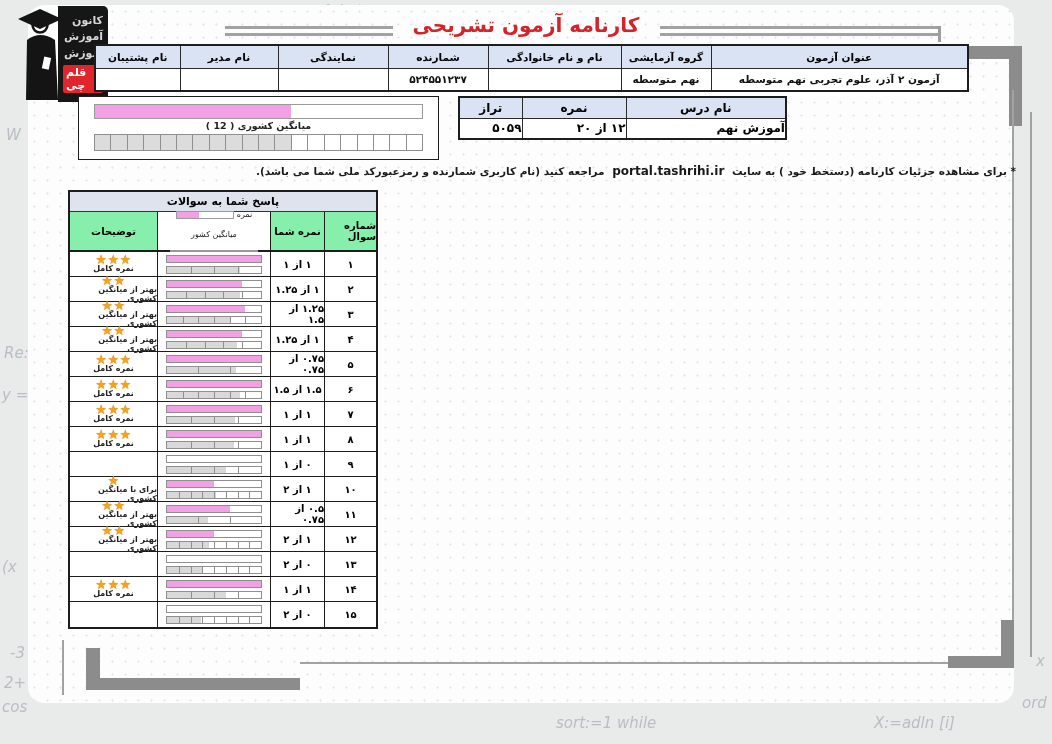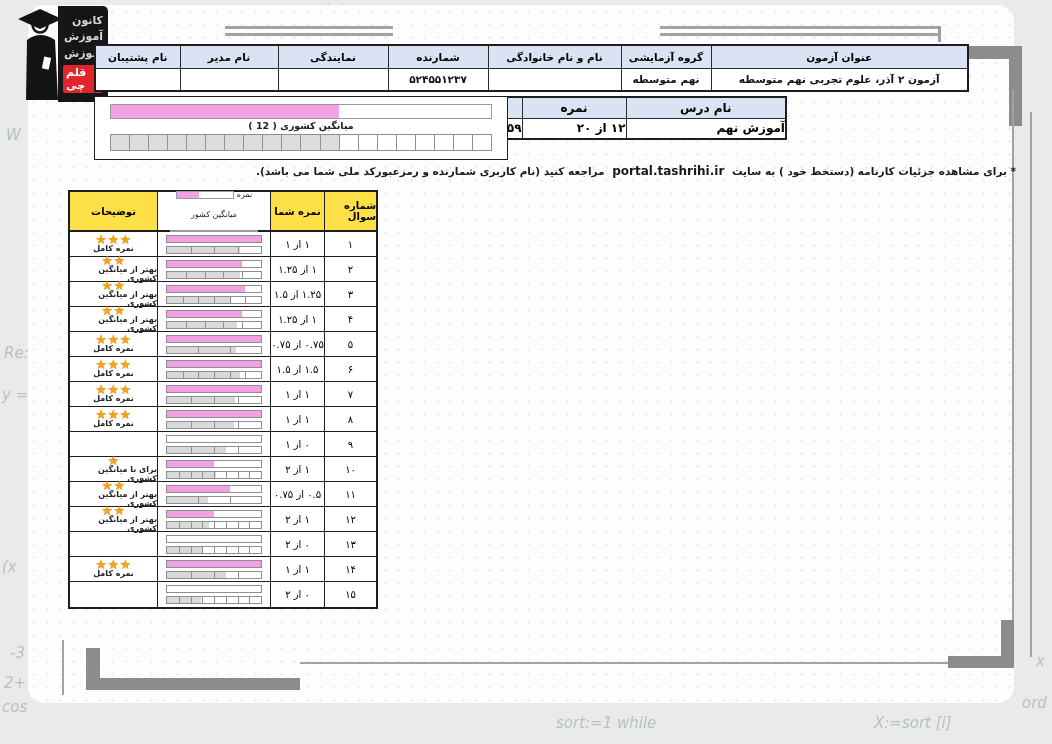--- a/index.html
+++ b/index.html
@@ -38,21 +38,21 @@
   .info-table th, .info-table td { border:1.3px solid #2a2a2a; font-size:10.5px; height:23px; text-align:center; padding:1px 3px; }
   .info-table th { background:#dae3f3; font-weight:bold; }
   .info-table td { font-weight:bold; color:#111; }
 
   .course-table { position:absolute; left:458px; top:96px; width:327px; border:2px solid #1d1d1d; table-layout:fixed; }
   .course-table th, .course-table td { border:1.3px solid #2a2a2a; font-size:12px; height:21px; }
   .course-table th { background:#dae3f3; font-weight:bold; }
   .course-table td { font-weight:bold; }
 
   
-  .summary-box { position:absolute; left:94px; top:96px; width:414px; height:64px; border:1.6px solid #1d1d1d; background:#fff; }
+  .summary-box { position:absolute; left:78px; top:96px; width:361px; height:64px; border:1.6px solid #1d1d1d; background:#fff; }
   .sum-bar { position:absolute; left:15px; right:15px; top:7px; height:15px; border:1px solid #9a9a9a; background:#fff; direction:ltr; }
   .sum-fill { position:absolute; left:0; top:0; bottom:0; background:#f2a2e4; }
   .sum-label { position:absolute; left:0; right:0; top:23px; text-align:center; font-size:9.5px; font-weight:bold; color:#222; }
   .sum-seg { position:absolute; left:15px; right:15px; top:37px; height:17px; border:1px solid #8f8f8f; display:flex; direction:ltr; background:#fff; }
   .seg { flex:1; border-right:1px solid #8f8f8f; background:#fff; }
   .seg:last-child { border-right:none; }
   .seg.filled { background:#dcdcdc; }
 
   
   .note { position:absolute; top:164px; right:36px; font-size:10.5px; font-weight:bold; color:#1a1a1a; text-align:right; }
@@ -61,23 +61,23 @@
   
   .qtable { position:absolute; left:68px; top:190px; width:310px; border:2px solid #1d1d1d; background:#fff; }
   .qt-title { height:20px; background:#dfe3ee; border-bottom:1.3px solid #333; font-size:11px; font-weight:bold; display:flex; align-items:center; justify-content:center; }
   .qt-head { display:flex; height:40px; border-bottom:2px solid #1d1d1d; }
   .qt-row { display:flex; height:25px; border-bottom:1.5px solid #1d1d1d; background:#fff; }
   .qt-row:last-child { border-bottom:none; }
   .qc { display:flex; flex-direction:column; align-items:center; justify-content:center; }
   .qt-head .qc, .qt-row .qc { border-left:1.5px solid #1d1d1d; }
   .qt-head .qc:last-child, .qt-row .qc:last-child { border-left:none; }
   .c-num { width:52px; } .c-score { width:54px; } .c-bars { width:113px; } .c-desc { flex:1; }
-  .qt-head .th { background:#fde047; font-size:10px; font-weight:bold; }
+  .qt-head .th { background:#86efac; font-size:10px; font-weight:bold; }
   .qt-head .c-bars { background:#fff; }
-  .c-num, .c-score { font-size:10px; font-weight:normal; }
+  .c-num, .c-score { font-size:10px; font-weight:bold; }
 
   
   .leg-row { display:flex; align-items:center; gap:3px; direction:rtl; }
   .leg-lab { font-size:8px; color:#222; }
   .leg-bar { position:relative; width:58px; height:8px; border:1px solid #9a9a9a; direction:ltr; display:block; background:#fff; }
   .leg-fill { position:absolute; left:0; top:0; bottom:0; background:#f2a2e4; }
   .leg-lab2 { font-size:8px; color:#222; margin:11px 0; }
   .leg-seg { width:88px; height:9px; border:1px solid #9a9a9a; display:flex; direction:ltr; background:#fff; }
   .leg-seg .seg.filled { background:#cdebdb; }
 
@@ -93,21 +93,21 @@
   .desc-text { font-size:8px; font-weight:bold; color:#222; line-height:1.1; }
 </style>
 </head>
 <body>
 
 <div class="page">
 
   <span class="hw" style="left:118px; top:4px; font-size:17px;">adln(n)</span>
   <span class="hw" style="left:322px; top:2px;">Arketa</span>
   <span class="hw" style="left:556px; top:714px;">sort:=1 while</span>
-  <span class="hw" style="left:874px; top:714px;">X:=sort [i]</span>
+  <span class="hw" style="left:874px; top:714px;">X:=adln [i]</span>
   <span class="hw" style="left:2px; top:698px;">cos</span>
   <span class="hw" style="left:10px; top:644px;">-3</span>
   <span class="hw" style="left:4px; top:674px;">2+</span>
   <span class="hw" style="left:1022px; top:694px;">ord</span>
   <span class="hw" style="left:1036px; top:652px;">x</span>
   <span class="hw" style="left:6px; top:126px;">W</span>
   <span class="hw" style="left:4px; top:344px;">Re:</span>
   <span class="hw" style="left:2px; top:386px;">y =</span>
   <span class="hw" style="left:2px; top:558px;">(x</span>
 
@@ -135,20 +135,21 @@
       <rect x="28" y="52" width="9" height="14" rx="1" transform="rotate(12 32 59)" fill="#fdfdfd" stroke="#141414" stroke-width="2"></rect>
     </svg>
     <div class="logo-strip">
       <div class="logo-word">کانون</div>
       <div class="logo-word">آموزش</div>
       <div class="logo-word">آموزش</div>
       <div class="logo-badge">قلم چی</div>
     </div>
   </div>
 
+  <div class="title">کارنامه آزمون تشریحی</div>
 
   <table class="info-table">
     <colgroup>
         <col style="width:257px">
         <col style="width:90px">
         <col style="width:133px">
         <col style="width:100px">
         <col style="width:110px">
         <col style="width:98px">
         <col style="width:85px">
@@ -224,20 +225,21 @@
       </div>
   </div>
 
   <div class="note">
     <span>* برای  مشاهده  جزئیات کارنامه  (دستخط خود ) به سایت</span>
     <bdi class="url">portal.tashrihi.ir</bdi>
     <span>مراجعه کنید (نام کاربری شمارنده و رمزعبورکد ملی شما می باشد).</span>
   </div>
 
   <div class="qtable">
+    <div class="qt-title">پاسخ شما به سوالات</div>
     <div class="qt-head">
       <div class="qc c-num th">شماره سوال</div>
       <div class="qc c-score th">نمره شما</div>
       <div class="qc c-bars">
         <div class="leg-row">
           <span class="leg-lab">نمره</span>
           <span class="leg-bar">
               <span class="leg-fill" style="width: 40%;"></span>
             </span>
         </div>

